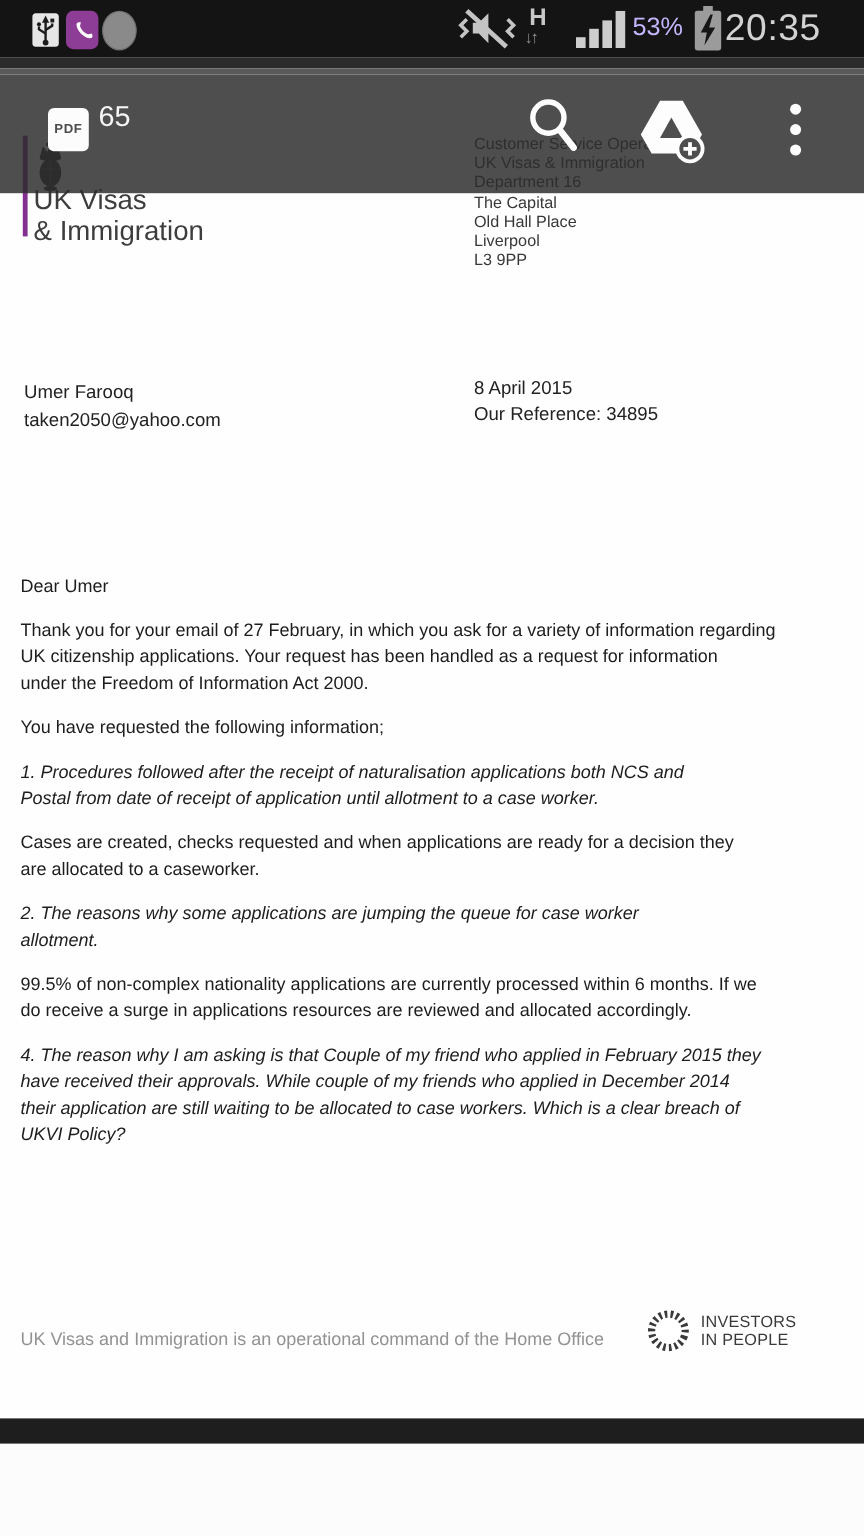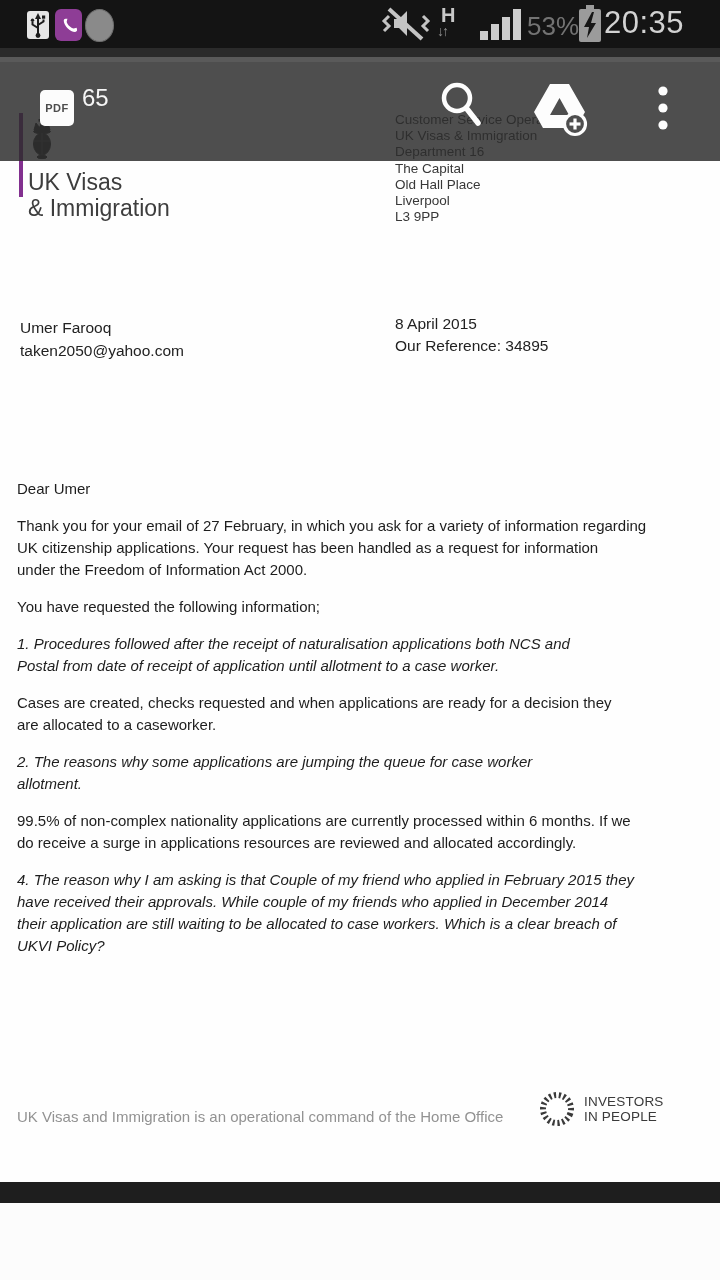--- a/index.html
+++ b/index.html
@@ -8,42 +8,42 @@
   .abs{position:absolute;}
 
   
   .statusbar{left:0;top:0;width:720px;height:48px;background:#141414;z-index:60;}
   .usb-badge{left:27px;top:11px;width:22px;height:28px;background:#e6e6e6;border-radius:3px;}
   .viber-badge{left:55px;top:9px;width:27px;height:32px;background:#8e3d96;border-radius:6px;
                display:flex;align-items:center;justify-content:center;}
   .grey-dot{left:85px;top:9px;width:27px;height:31px;background:#8a8a8a;border:1px solid #6f6f6f;border-radius:50%;}
   .net-h{left:441px;top:4px;font-size:20px;font-weight:bold;color:#c8c8c8;line-height:22px;}
   .net-arrows{left:437px;top:23px;font-size:14px;color:#8f8f8f;letter-spacing:-2px;line-height:16px;}
-  .pct{left:527px;top:11px;font-size:26px;color:#737373;}
+  .pct{left:527px;top:11px;font-size:21px;color:#c4b5fd;}
   .clock{left:604px;top:5px;font-size:31px;color:#d2d2d2;letter-spacing:0.5px;}
 
   
   .strip1{left:0;top:48px;width:720px;height:9px;background:#2b2b2b;z-index:55;}
   .strip2{left:0;top:57px;width:720px;height:5px;background:#5a5a5a;z-index:55;}
   .toolbar{left:0;top:62px;width:720px;height:99px;background:rgba(44,44,44,0.84);z-index:50;text-align:right;}
   .pdf-badge{left:40px;top:28px;width:34px;height:36px;background:#fcfcfc;border-radius:5px;
              display:flex;align-items:center;justify-content:center;
              font-size:11px;font-weight:bold;color:#4c4c4c;letter-spacing:0.5px;}
   .page-count{left:82px;top:22px;font-size:24px;color:#f5f5f5;}
   .tb-icon{cursor:pointer;}
 
   
   .page-bg{left:0;top:57px;width:720px;height:1125px;background:#fefefe;z-index:1;}
   .page2-bg{left:0;top:1203px;width:720px;height:77px;background:#fcfcfc;z-index:1;}
   .separator{left:0;top:1182px;width:720px;height:21px;background:#1e1e1e;z-index:40;}
   .doc{z-index:5;color:#1d1d1d;}
 
   .brand-bar{left:19px;top:113px;width:4px;height:84px;background:#82308f;}
   .crest{left:30px;top:118px;}
-  .logo-text{left:28px;top:153px;font-size:23px;line-height:26px;color:#3d3d3d;margin-top:16px;}
+  .logo-text{left:28px;top:153px;font-size:23px;line-height:26px;color:#3d3d3d;}
   .addr{left:395px;top:112px;font-size:13.5px;line-height:16.2px;color:#383838;}
   .addr span{display:block;}
   .recipient{left:20px;top:317px;font-size:15.5px;line-height:22.5px;color:#222;}
   .recipient span{display:block;}
   .dateblock{left:395px;top:313px;font-size:15.5px;line-height:21.5px;color:#222;}
   .dateblock span{display:block;}
 
   .letter{left:17px;top:478px;width:700px;font-size:15px;line-height:22px;color:#1d1d1d;}
   .letter p{margin:15px 0 0 0;white-space:pre-line;}
   .letter p:first-child{margin-top:0;}

